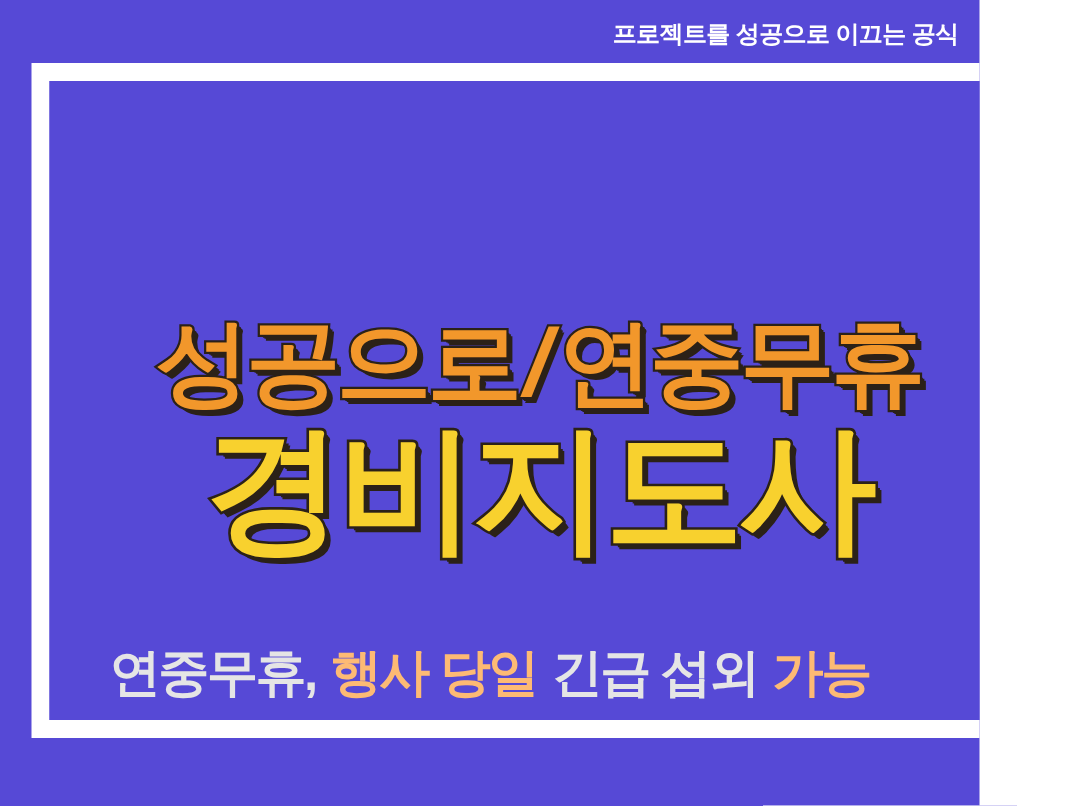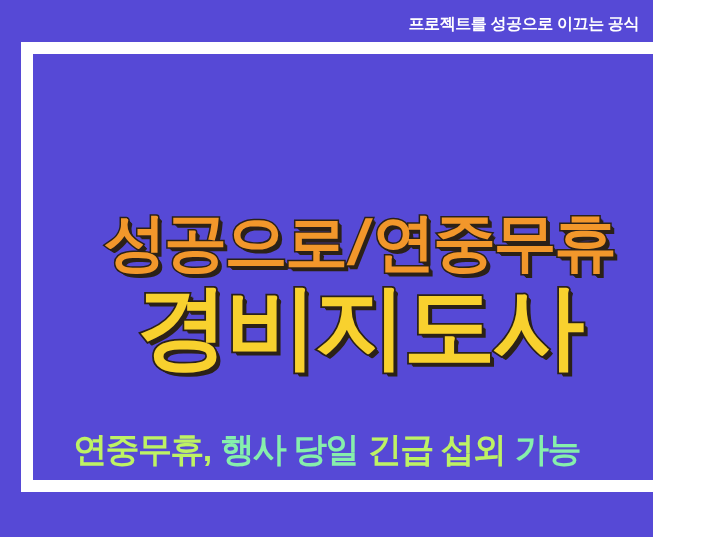--- a/index.html
+++ b/index.html
@@ -110,22 +110,22 @@
     right: 0;
     top: 427px;
     text-align: center;
     font-size: 34px;
     font-weight: 900;
     line-height: 44px;
     letter-spacing: -1.6px;
     white-space: nowrap;
     z-index: 4;
   }
-  .strap .y { color: #bef264; }
-  .strap .w { color: #86efac; }
+  .strap .y { color: #e5e5e5; }
+  .strap .w { color: #fdba74; }
   .strap span { padding: 0 1px; }
 </style>
 </head>
 <body>
 
 <div id="poster">
 
   <div class="tagline">프로젝트를 성공으로 이끄는 공식</div>
 
   <div class="frame">

